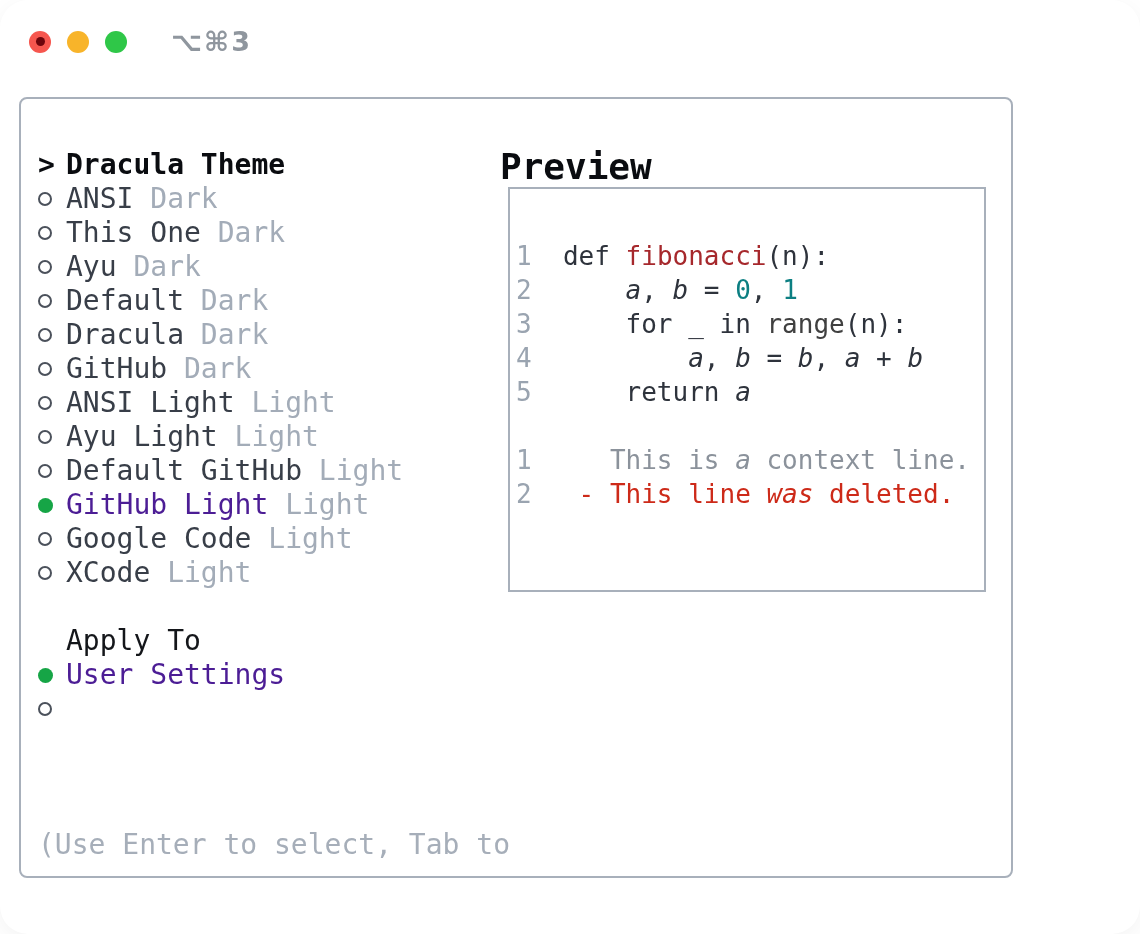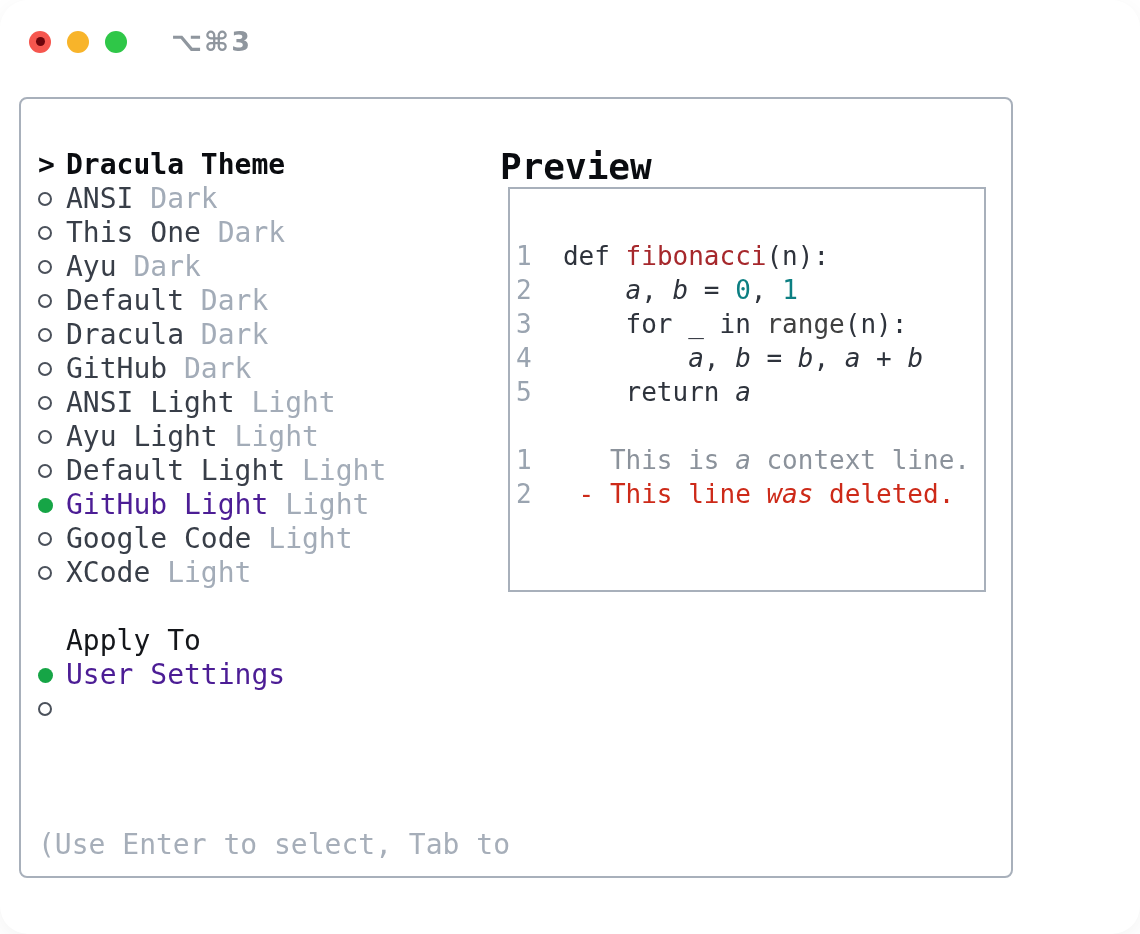--- a/index.html
+++ b/index.html
@@ -79,21 +79,21 @@
 
       <div id="theme-list">
           <div class="row"><span class="slot"><span class="ring"></span></span><span class="name">ANSI</span><span class="variant"> Dark</span></div>
           <div class="row"><span class="slot"><span class="ring"></span></span><span class="name">This One</span><span class="variant"> Dark</span></div>
           <div class="row"><span class="slot"><span class="ring"></span></span><span class="name">Ayu</span><span class="variant"> Dark</span></div>
           <div class="row"><span class="slot"><span class="ring"></span></span><span class="name">Default</span><span class="variant"> Dark</span></div>
           <div class="row"><span class="slot"><span class="ring"></span></span><span class="name">Dracula</span><span class="variant"> Dark</span></div>
           <div class="row"><span class="slot"><span class="ring"></span></span><span class="name">GitHub</span><span class="variant"> Dark</span></div>
           <div class="row"><span class="slot"><span class="ring"></span></span><span class="name">ANSI Light</span><span class="variant"> Light</span></div>
           <div class="row"><span class="slot"><span class="ring"></span></span><span class="name">Ayu Light</span><span class="variant"> Light</span></div>
-          <div class="row"><span class="slot"><span class="ring"></span></span><span class="name">Default Light</span><span class="variant"> Light</span></div>
+          <div class="row"><span class="slot"><span class="ring"></span></span><span class="name">Default GitHub</span><span class="variant"> Light</span></div>
           <div class="row"><span class="slot"><span class="dot"></span></span><span class="name sel">GitHub Light</span><span class="variant"> Light</span></div>
           <div class="row"><span class="slot"><span class="ring"></span></span><span class="name">Google Code</span><span class="variant"> Light</span></div>
           <div class="row"><span class="slot"><span class="ring"></span></span><span class="name">XCode</span><span class="variant"> Light</span></div>
         </div>
 
       <div class="spacer-row"></div>
 
       <div class="row">
         <span class="slot"></span>
         <span class="apply-text">Apply To</span>

